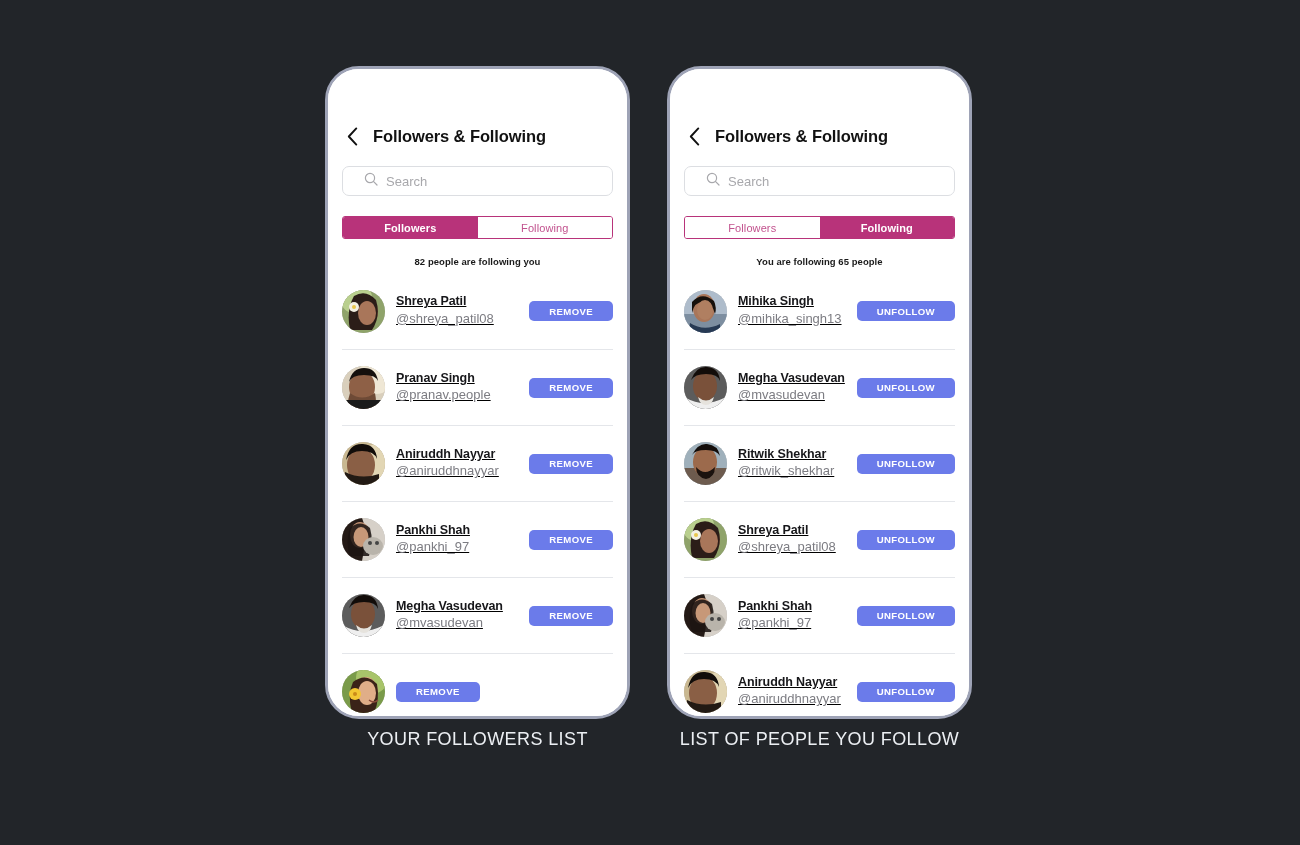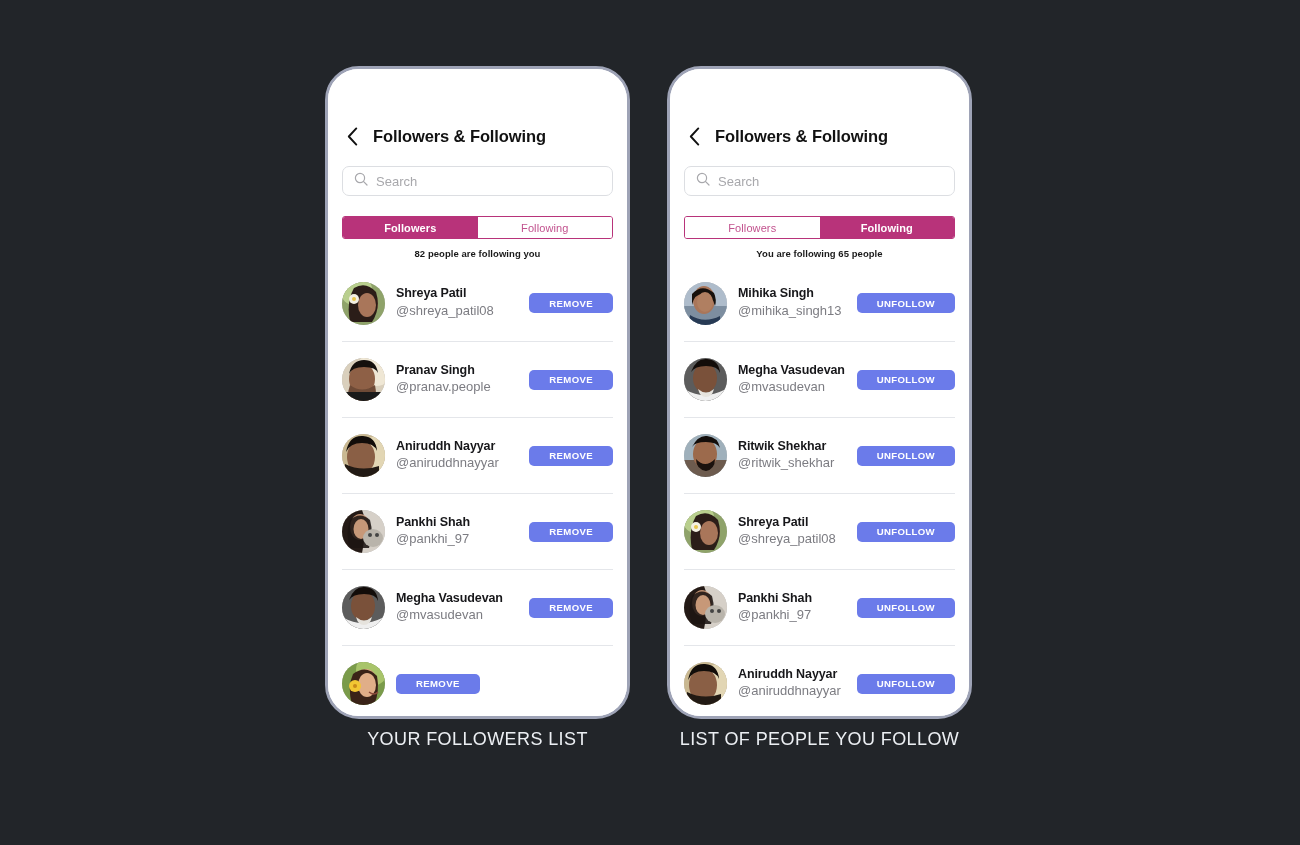--- a/index.html
+++ b/index.html
@@ -69,21 +69,21 @@
 
   
   .search-wrap {
     margin: 17px 14px 0 14px;
     height: 30px;
     border: 1.2px solid #dcdee2;
     border-radius: 7px;
     display: flex;
     align-items: center;
     gap: 8px;
-    padding: 0 11px;
+    padding: 0 21px;
     box-sizing: border-box;
     background: #fff;
   }
   .search-icon { flex: none; display:block; }
   .search-input {
     border: none;
     outline: none;
     font-family: "Liberation Sans", sans-serif;
     font-size: 13px;
     color: #4a4a4a;
@@ -122,21 +122,21 @@
     background: #b8337a;
     color: #ffffff;
     font-weight: bold;
   }
 
   .count-line {
     text-align: center;
     font-size: 9.5px;
     font-weight: bold;
     color: #1a1a1a;
-    margin-top: 9px;
+    margin-top: 17px;
     letter-spacing: 0.05px;
   }
 
   
   .user-list {
     margin-top: 6px;
     padding: 0 14px;
   }
   .user-row {
     display: flex;
@@ -158,20 +158,21 @@
     background: #b7b7b7;
   }
   .avatar .face {
     position: absolute;
     inset: 0;
   }
 
   .user-meta {
     flex: 1 1 auto;
     min-width: 0;
+    text-decoration: underline;
   }
   .user-name {
     font-size: 12.5px;
     font-weight: bold;
     color: #17171a;
     line-height: 1.25;
     letter-spacing: -0.1px;
     white-space: nowrap;
   }
   .user-handle {

